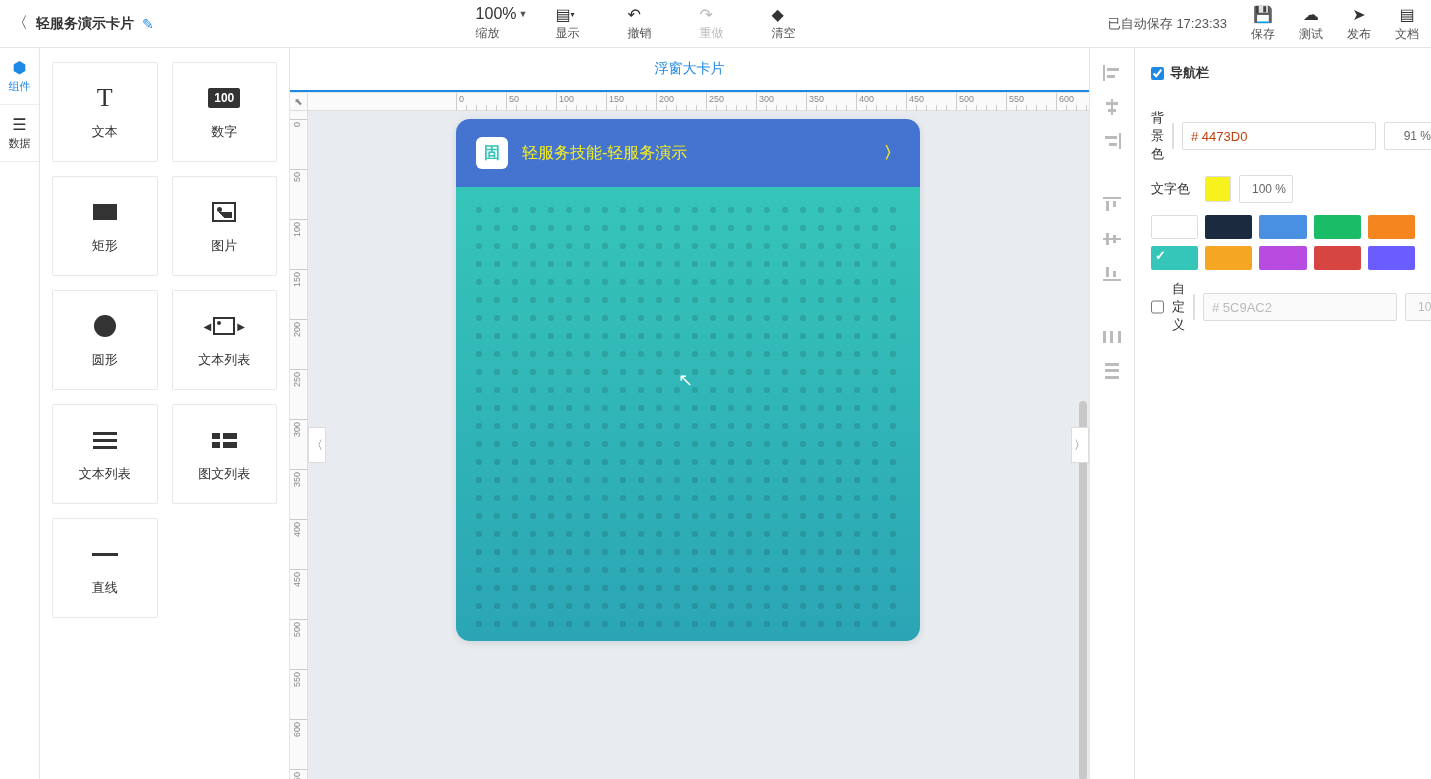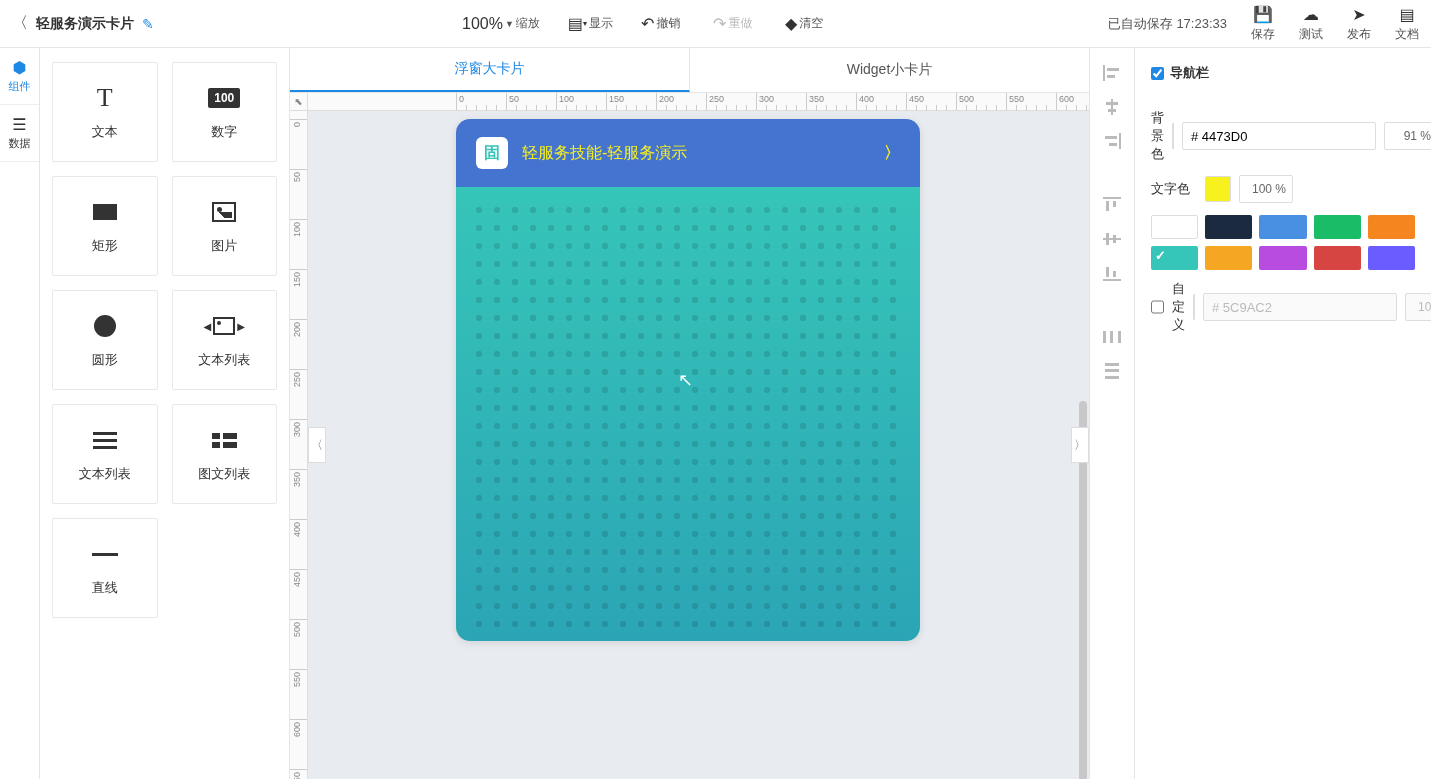--- a/index.html
+++ b/index.html
@@ -6,21 +6,21 @@
 html,body{width:100%;height:100%;background:#fff;overflow:hidden;font-size:13px;color:#333;}
 .app{display:flex;flex-direction:column;height:779px;width:1431px;}
 
 
 .topbar{height:48px;border-bottom:1px solid #e5e5e5;display:flex;align-items:center;padding:0 12px;}
 .topbar-left{display:flex;align-items:center;gap:8px;min-width:280px;}
 .back-chev{font-size:16px;color:#333;cursor:pointer;}
 .doc-title{font-weight:600;font-size:14px;}
 .edit-ic{color:#1e88e5;font-size:14px;}
 .topbar-center{flex:1;display:flex;align-items:center;justify-content:center;gap:28px;}
-.tb-item{display:flex;align-items:flex-start;gap:2px;cursor:pointer;min-width:44px;}
+.tb-item{display:flex;flex-direction:column;align-items:flex-start;gap:2px;cursor:pointer;min-width:44px;}
 .tb-item .ic{font-size:16px;color:#333;height:18px;display:flex;align-items:center;}
 .tb-item .lbl{font-size:12px;color:#555;}
 .tb-item.disabled .ic,.tb-item.disabled .lbl{color:#bbb;}
 .zoom-top{display:flex;align-items:center;gap:2px;}
 .zoom-top .caret{font-size:9px;color:#555;}
 .topbar-right{display:flex;align-items:center;gap:24px;min-width:420px;justify-content:flex-end;}
 .autosave{color:#555;}
 .tb-act{display:flex;flex-direction:column;align-items:center;gap:2px;cursor:pointer;}
 .tb-act .ic{font-size:16px;color:#333;}
 .tb-act .lbl{font-size:12px;color:#555;}
@@ -95,21 +95,21 @@
 .al-svg{width:18px;height:16px;}
 
 
 .props{width:296px;padding:16px 16px;border-left:0;background:#fff;overflow:auto;}
 .prop-check-row{display:flex;align-items:center;gap:6px;margin-bottom:27px;}
 .prop-check-row input{accent-color:#1e88e5;}
 .prop-check-row .lbl{font-weight:600;font-size:13px;}
 .prop-row{display:flex;align-items:center;gap:8px;margin-bottom:12px;}
 .prop-row .plabel{width:46px;font-size:13px;color:#333;}
 .swatch{width:26px;height:26px;border:1px solid #ddd;border-radius:2px;}
-.hex-input{flex:1;height:28px;border:1px solid #ddd;border-radius:2px;padding:0 8px;font-size:13px;color:#000000;}
+.hex-input{flex:1;height:28px;border:1px solid #ddd;border-radius:2px;padding:0 8px;font-size:13px;color:#c2410c;}
 .pct-input{width:54px;height:28px;border:1px solid #ddd;border-radius:2px;padding:0 6px;font-size:12px;color:#666;text-align:right;}
 .section-title{font-weight:600;font-size:13px;margin:14px 0 10px;}
 .color-grid{display:grid;grid-template-columns:repeat(5,1fr);gap:7px;margin-bottom:10px;}
 .cswatch{height:24px;border-radius:2px;cursor:pointer;position:relative;}
 .cswatch.white{border:1px solid #ddd;}
 .cswatch.sel:after{content:"✓";position:absolute;left:4px;top:2px;color:#fff;font-size:13px;font-weight:700;}
 .custom-row{display:flex;align-items:center;gap:8px;}
 .custom-row .cb{width:14px;height:14px;}
 .custom-row .clabel{font-size:13px;color:#333;width:42px;}
 .custom-row .csw{width:26px;height:26px;border:1px solid #ddd;border-radius:2px;background:#b8d4d9;}
@@ -252,21 +252,20 @@
         <div class="ic">
             <div class="ic-line"></div>
           </div>
         <div class="lbl">直线</div>
       </div>
     </div>
 
     <div class="canvas-zone">
       <div class="tabs">
         <div class="tab active">浮窗大卡片</div>
-        <div class="tab">Widget小卡片</div>
       </div>
       <div class="stage-wrap">
         <div class="ruler-corner">⬉</div>
         <div class="ruler-h">
             <div class="ticks" id="ruler-h-ticks">
               <div class="tick" style="left: 148px;">
                 <span>0</span>
               </div>
               <div class="tick" style="left: 158px; height: 6px; top: 12px;"></div>
               <div class="tick" style="left: 168px; height: 6px; top: 12px;"></div>

